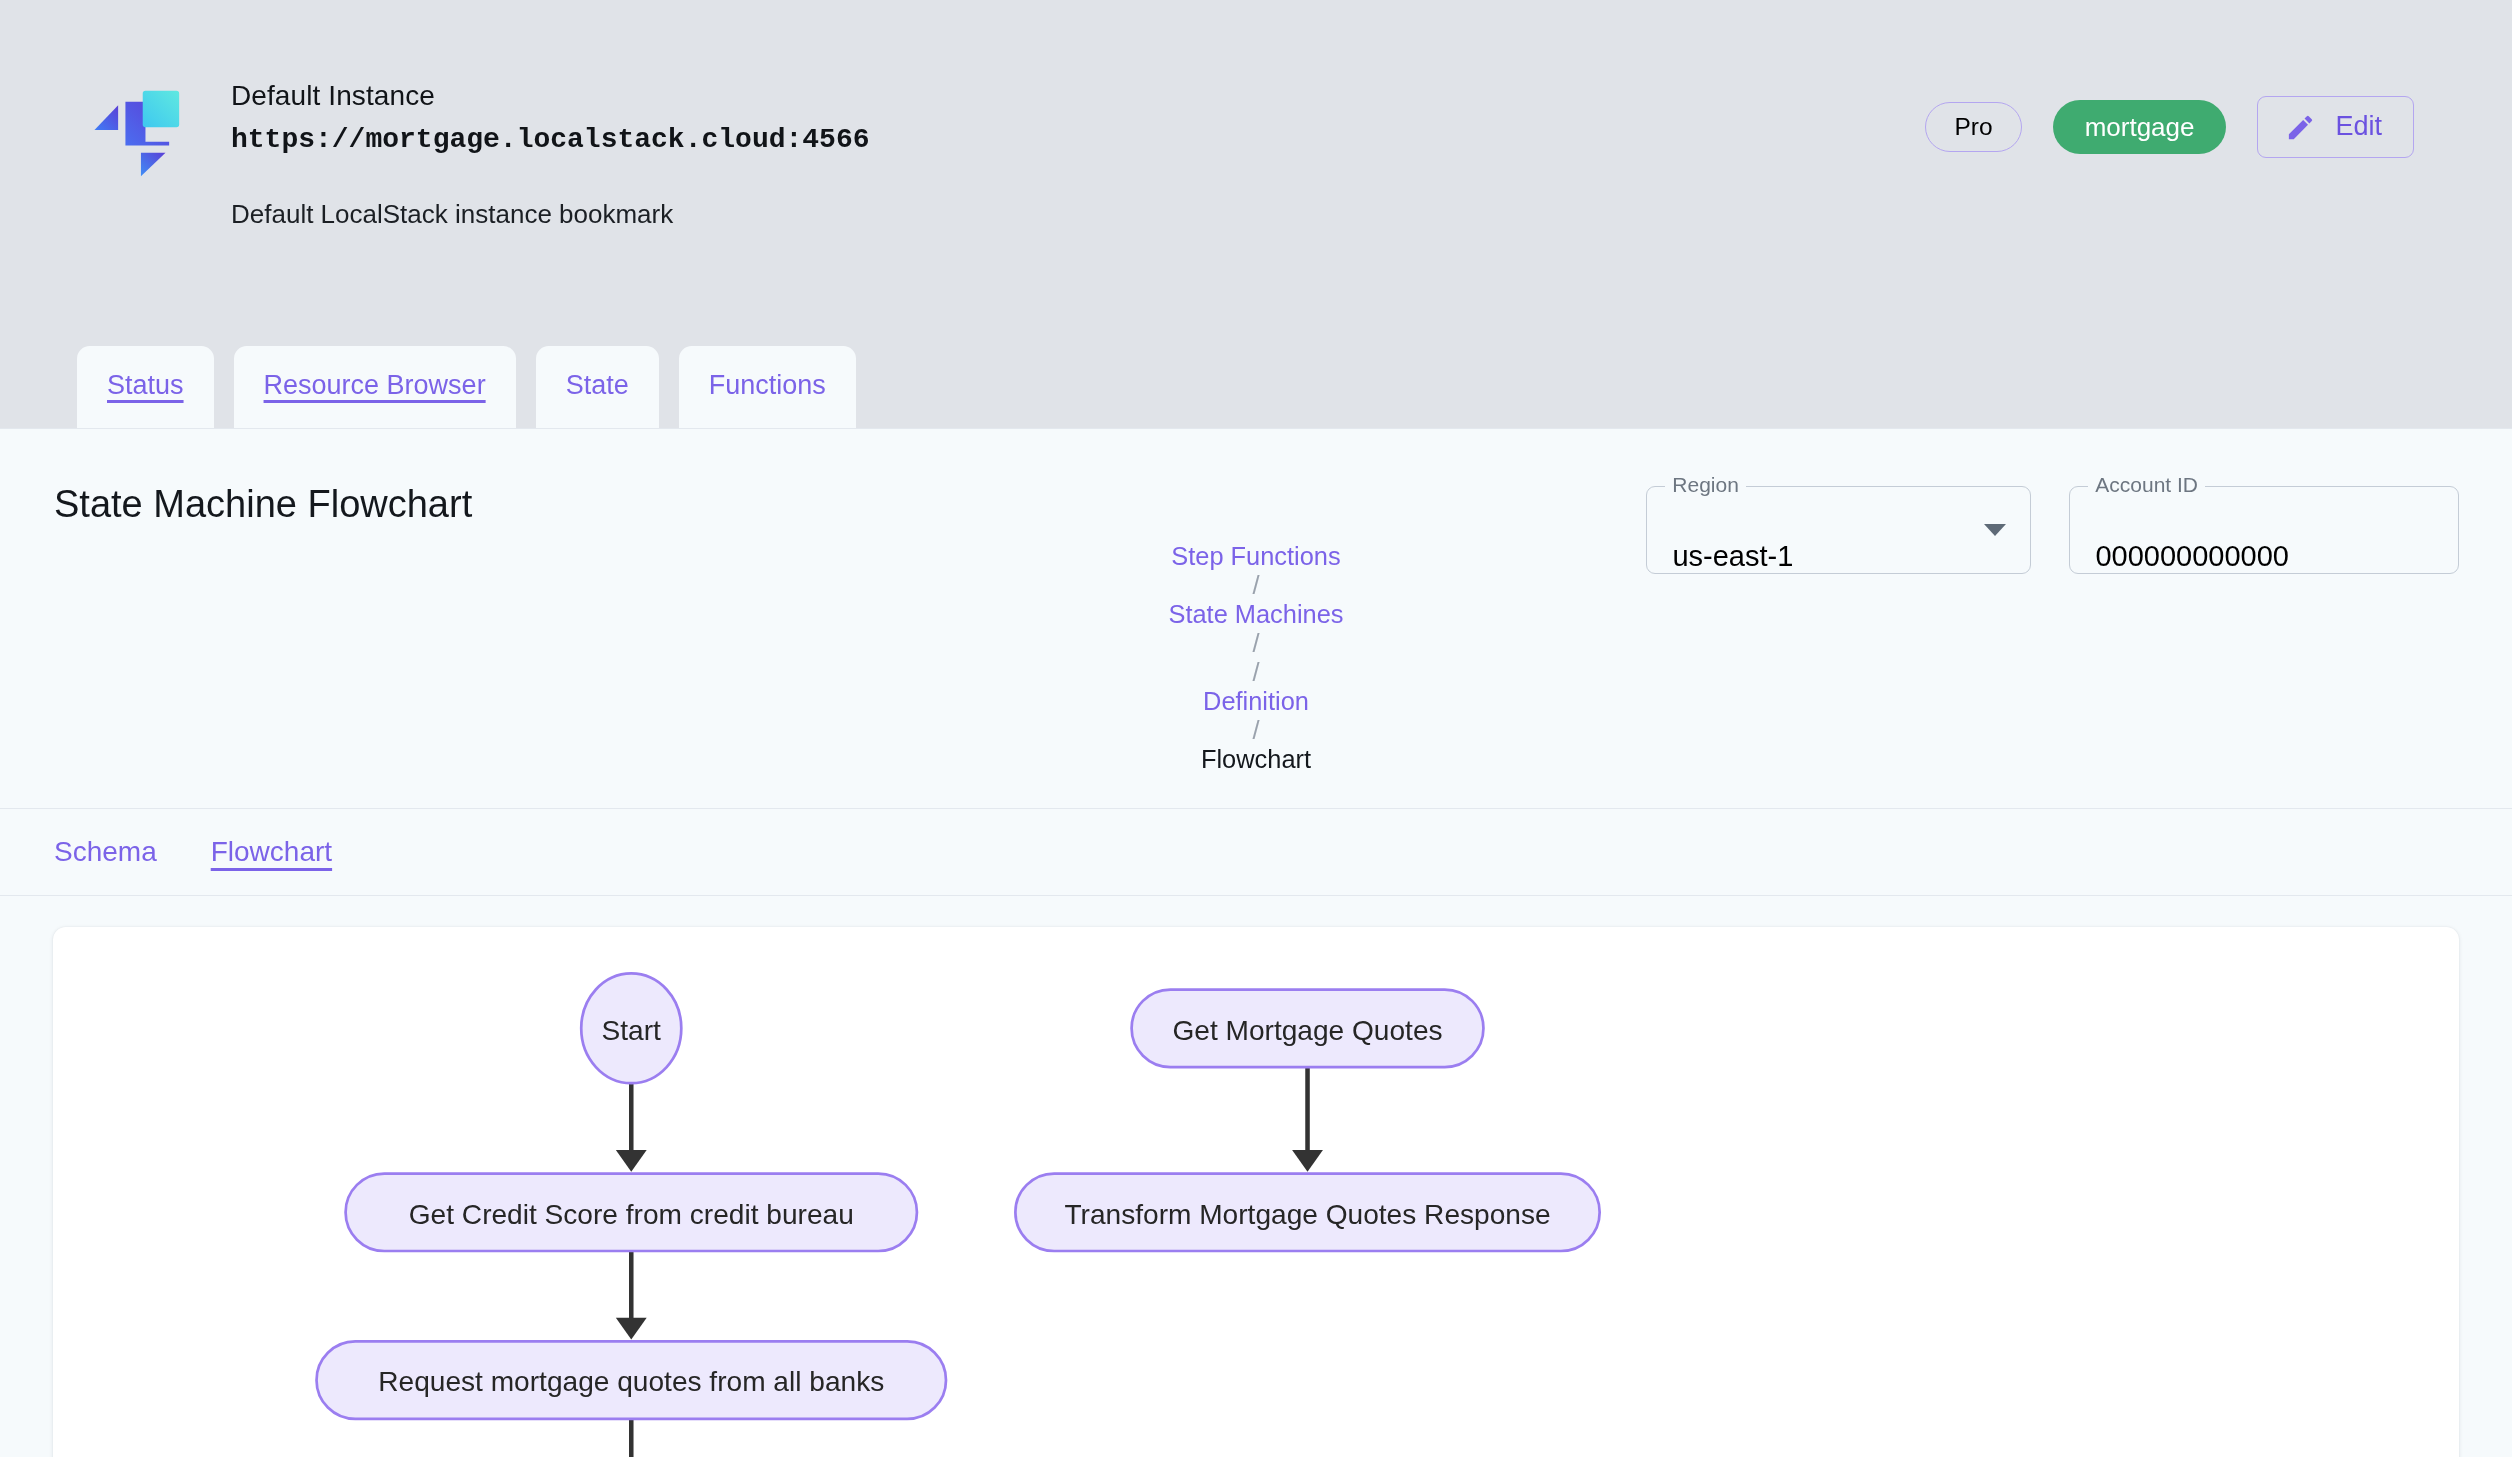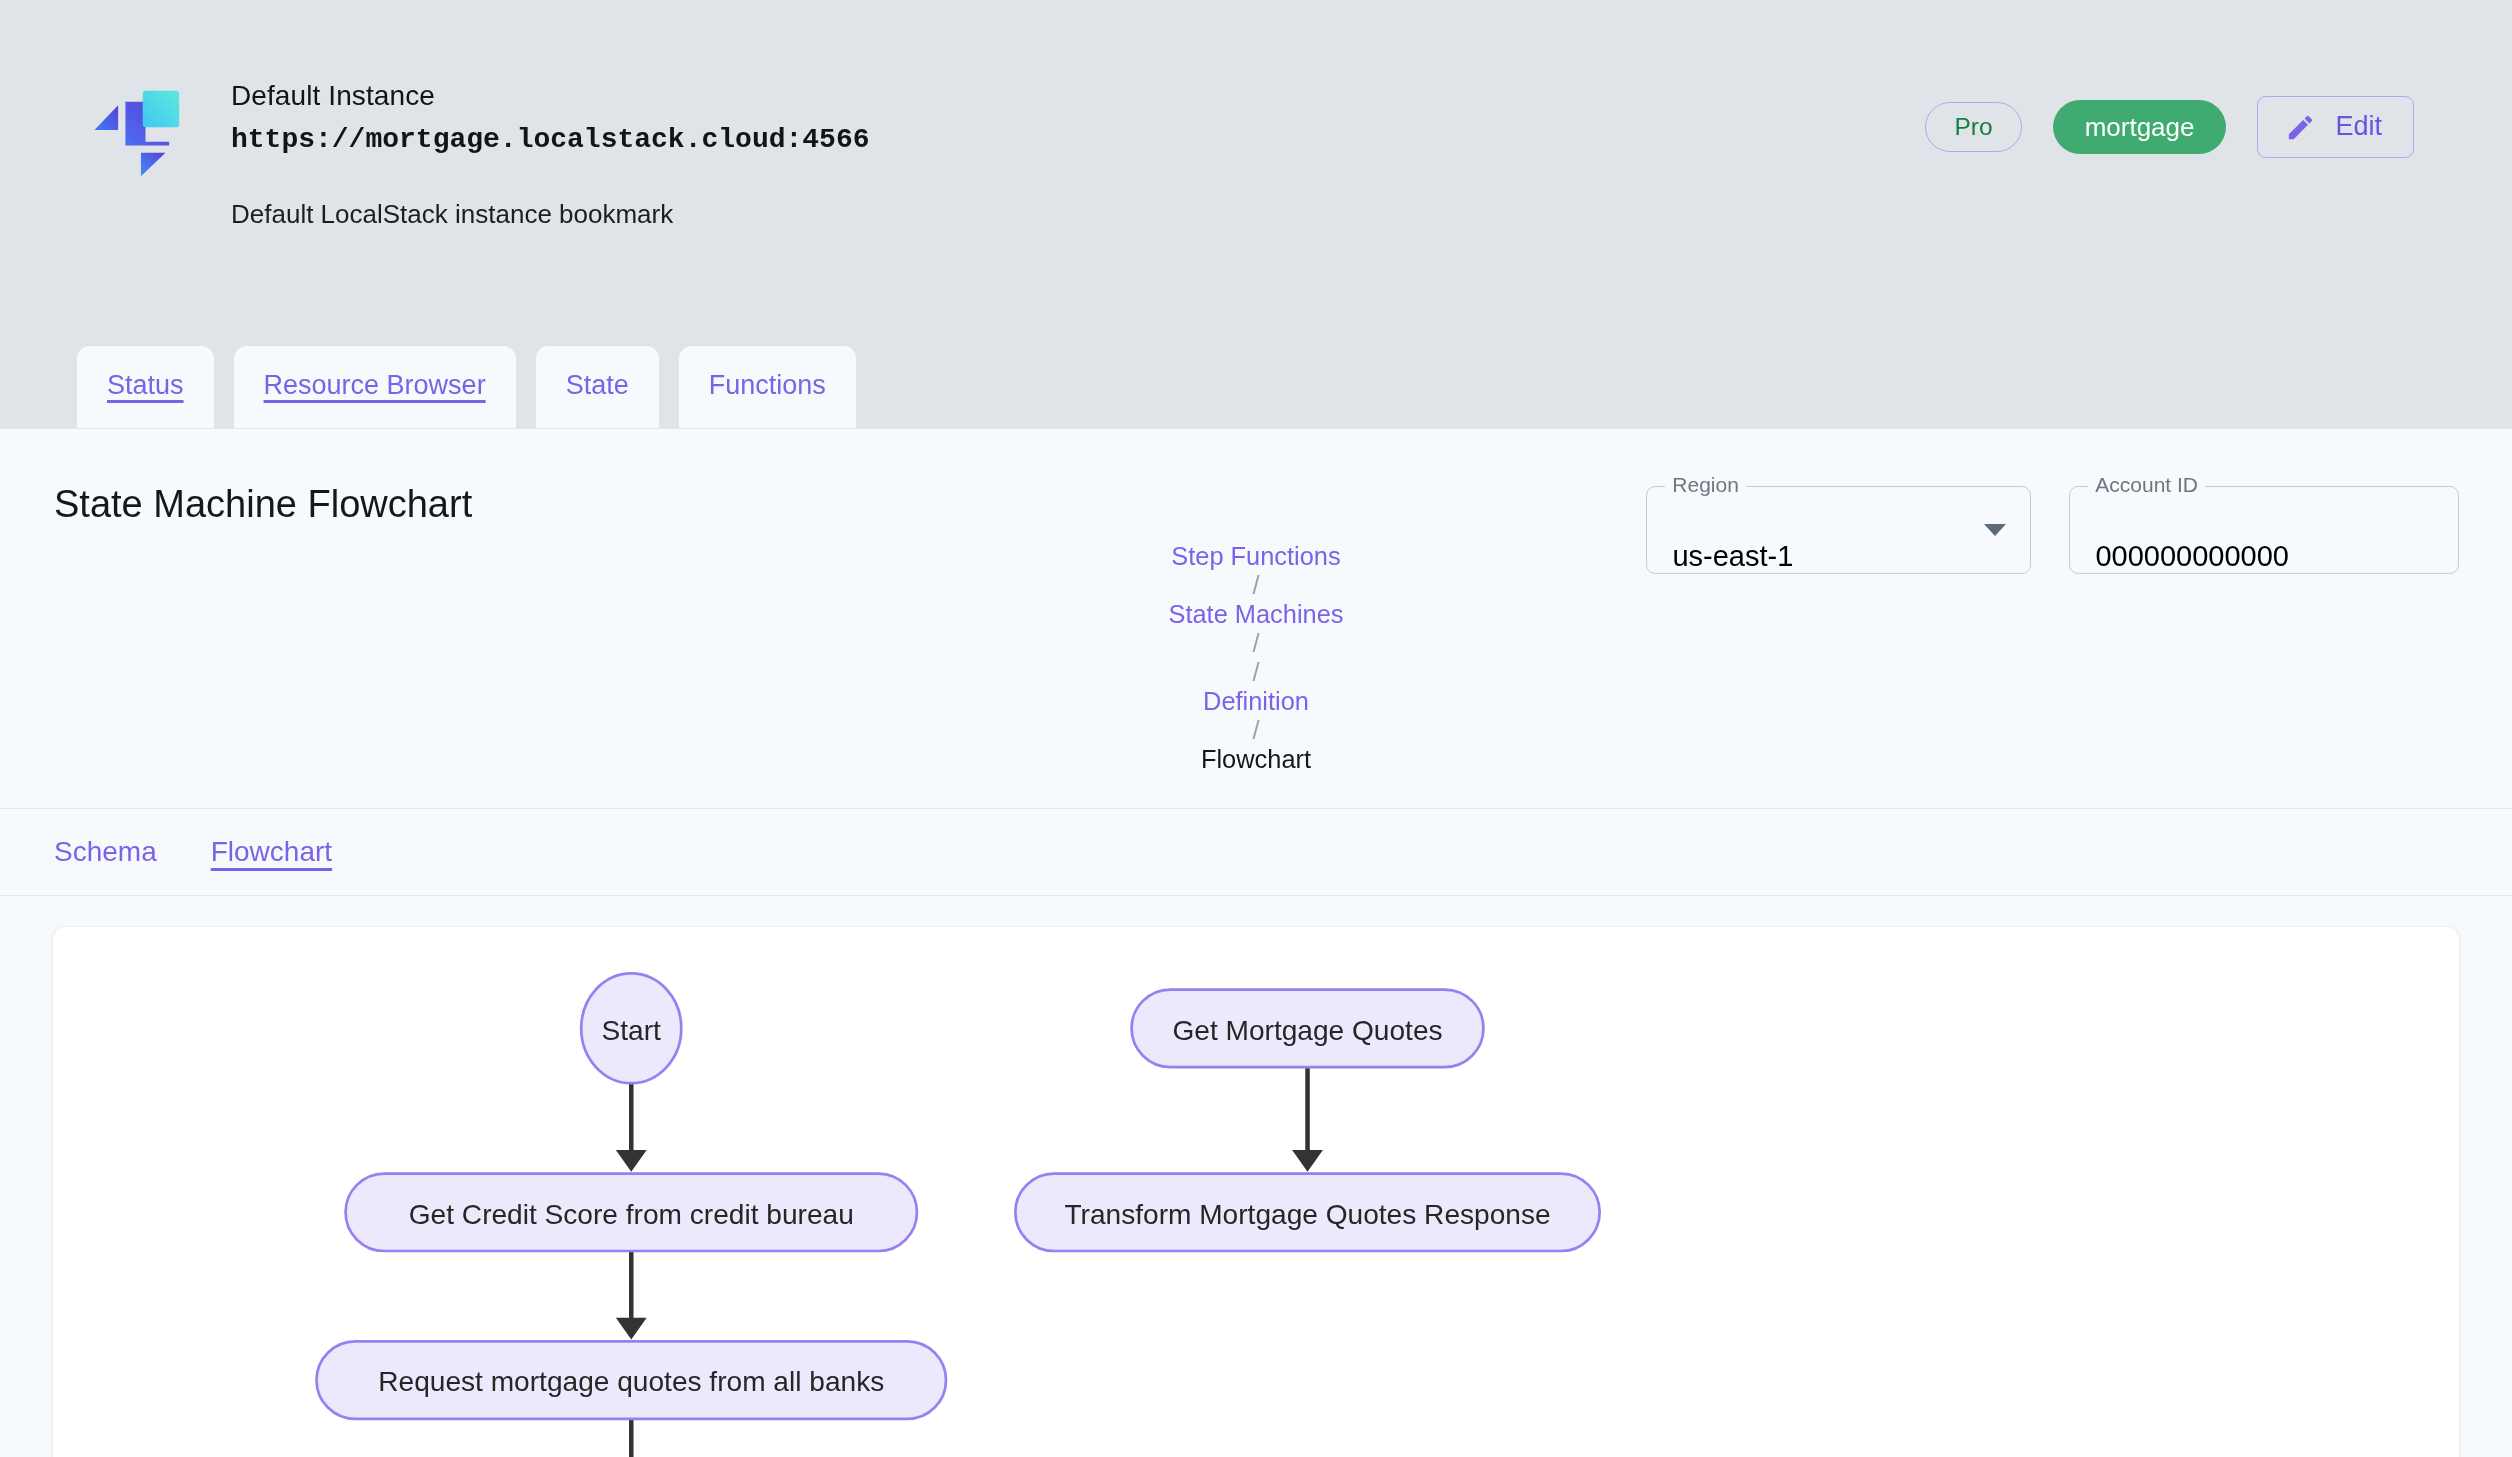--- a/index.html
+++ b/index.html
@@ -58,21 +58,21 @@
   .header-actions {
     position: absolute;
     top: 96px;
     right: 98px;
     display: flex;
     align-items: center;
     gap: 31px;
   }
   .pro-chip {
     border: 1.8px solid #b4a6f0;
-    color: #15803d;
+    color: #000000;
     border-radius: 906px;
     font-size: 24.5px;
     padding: 11px 28px;
     background: transparent;
     line-height: 1.1;
     text-align: right;
   }
   .running-chip {
     background: #3fab70;
     color: #ffffff;

